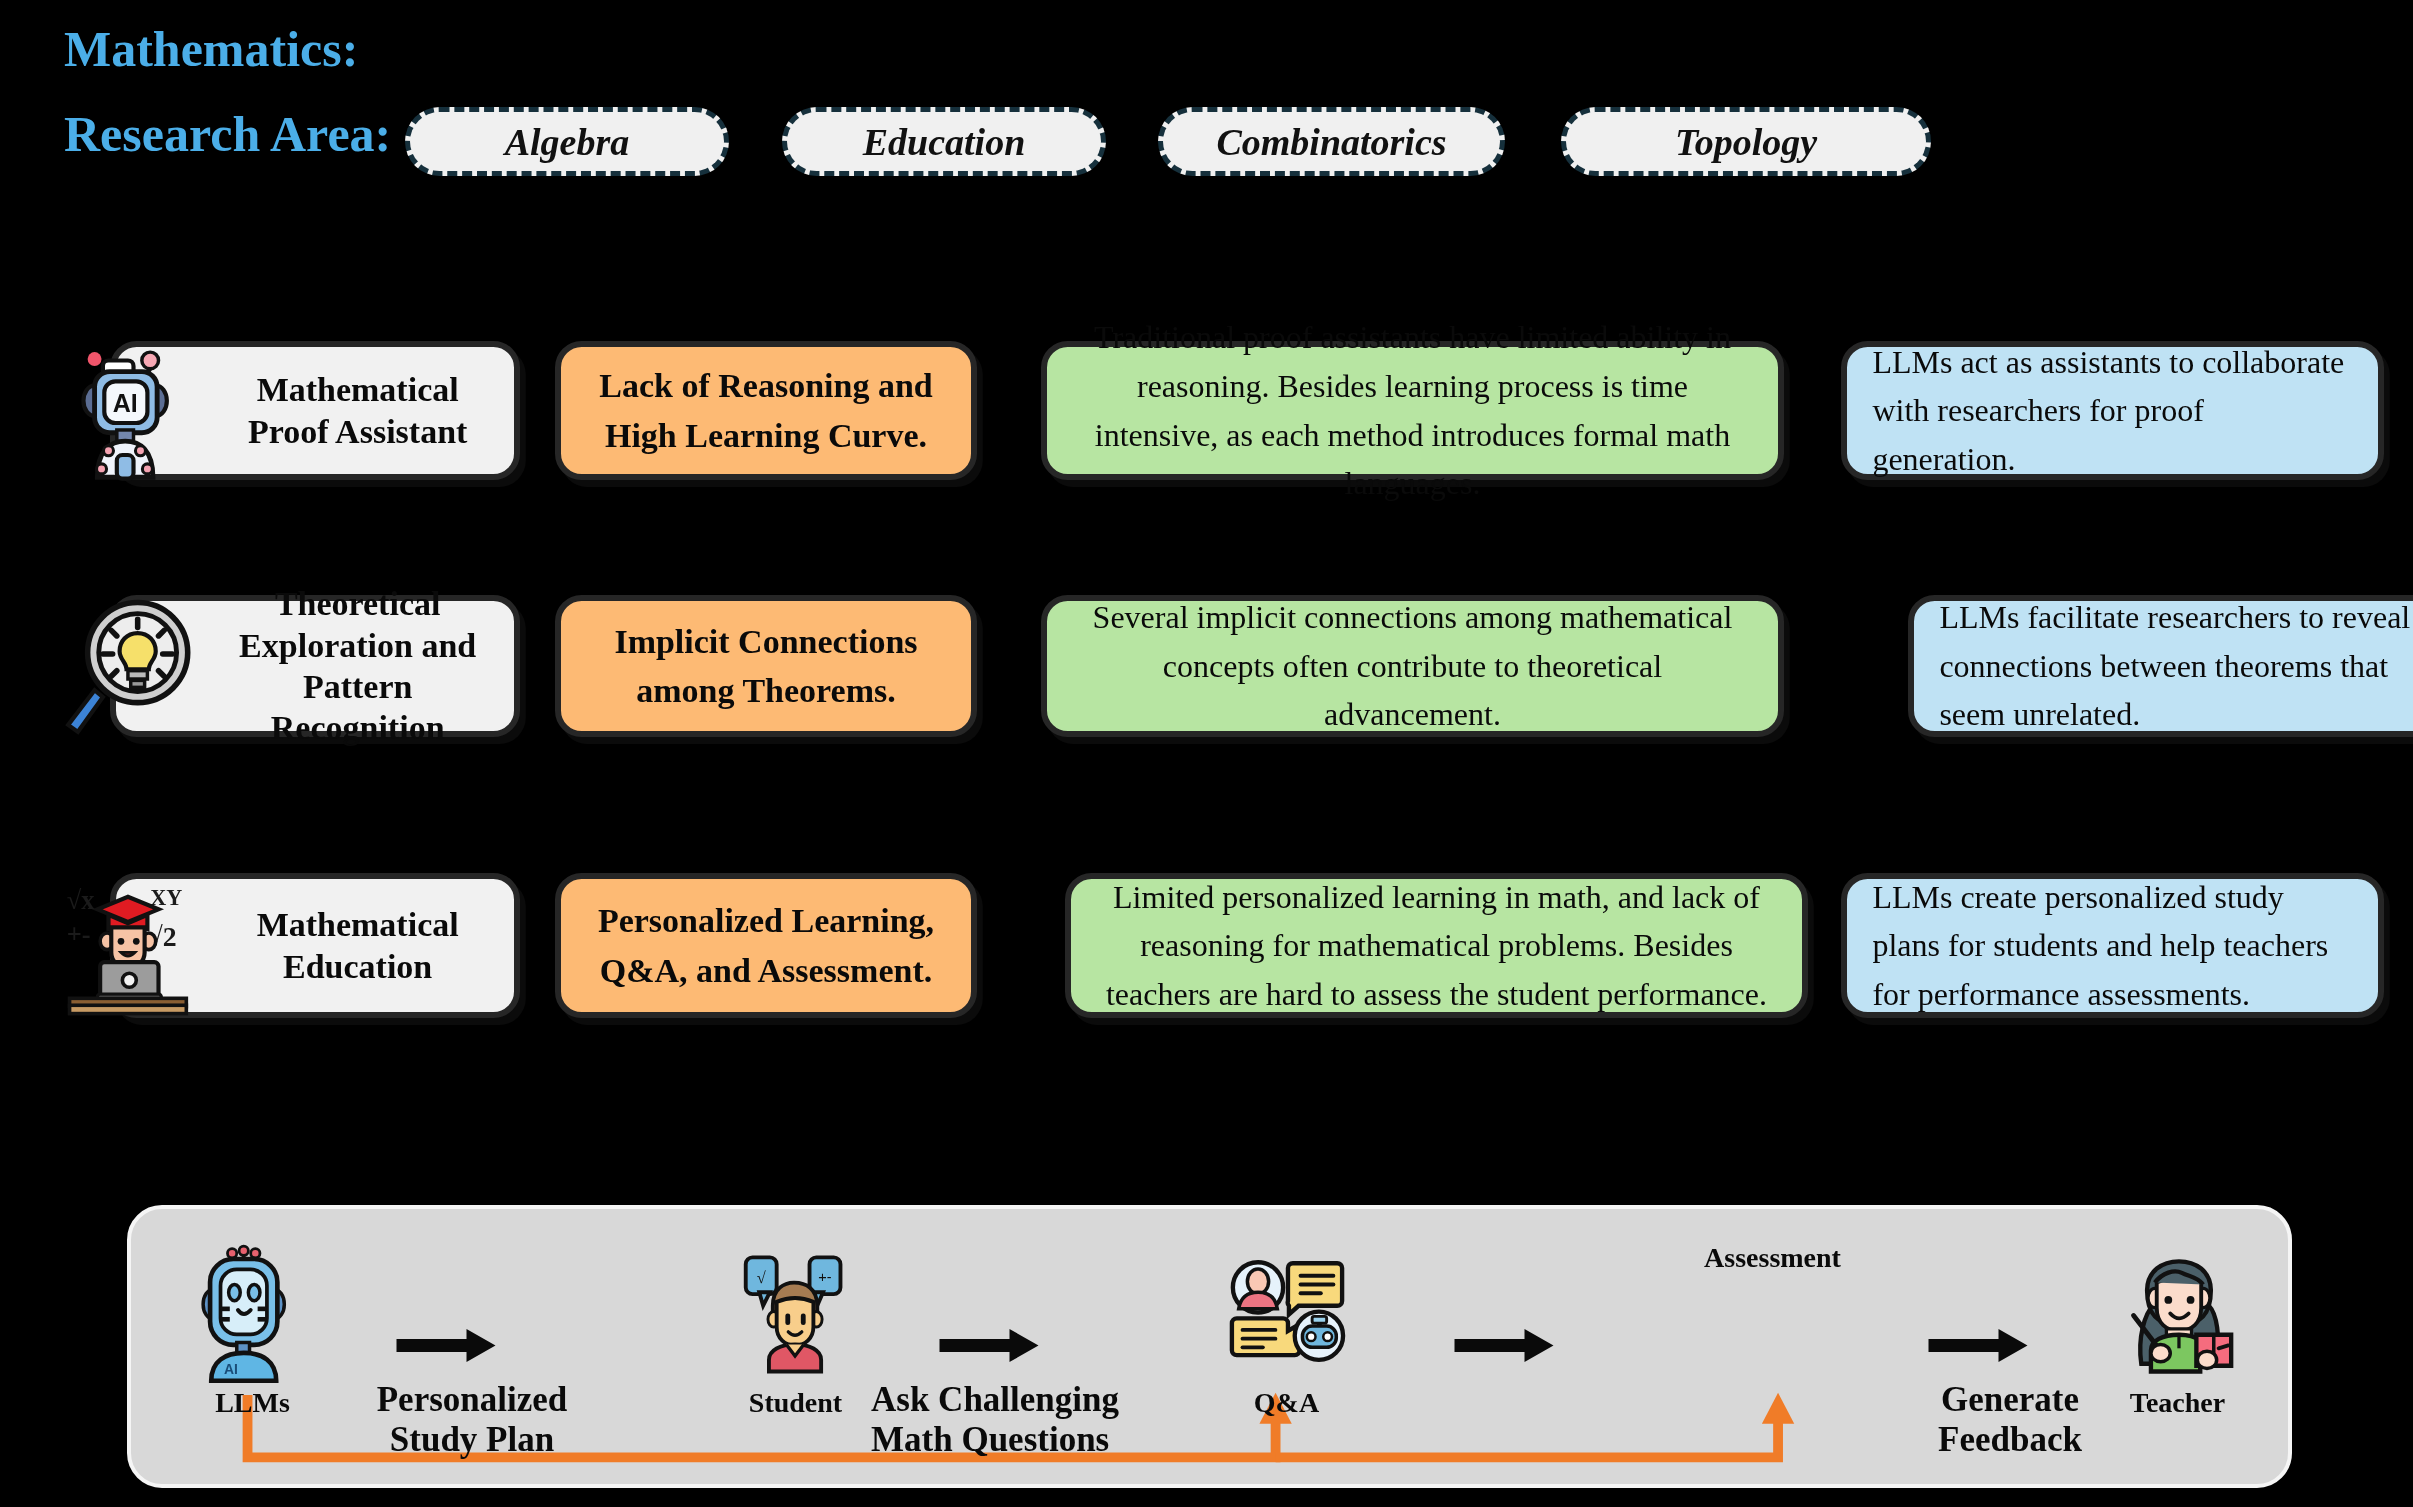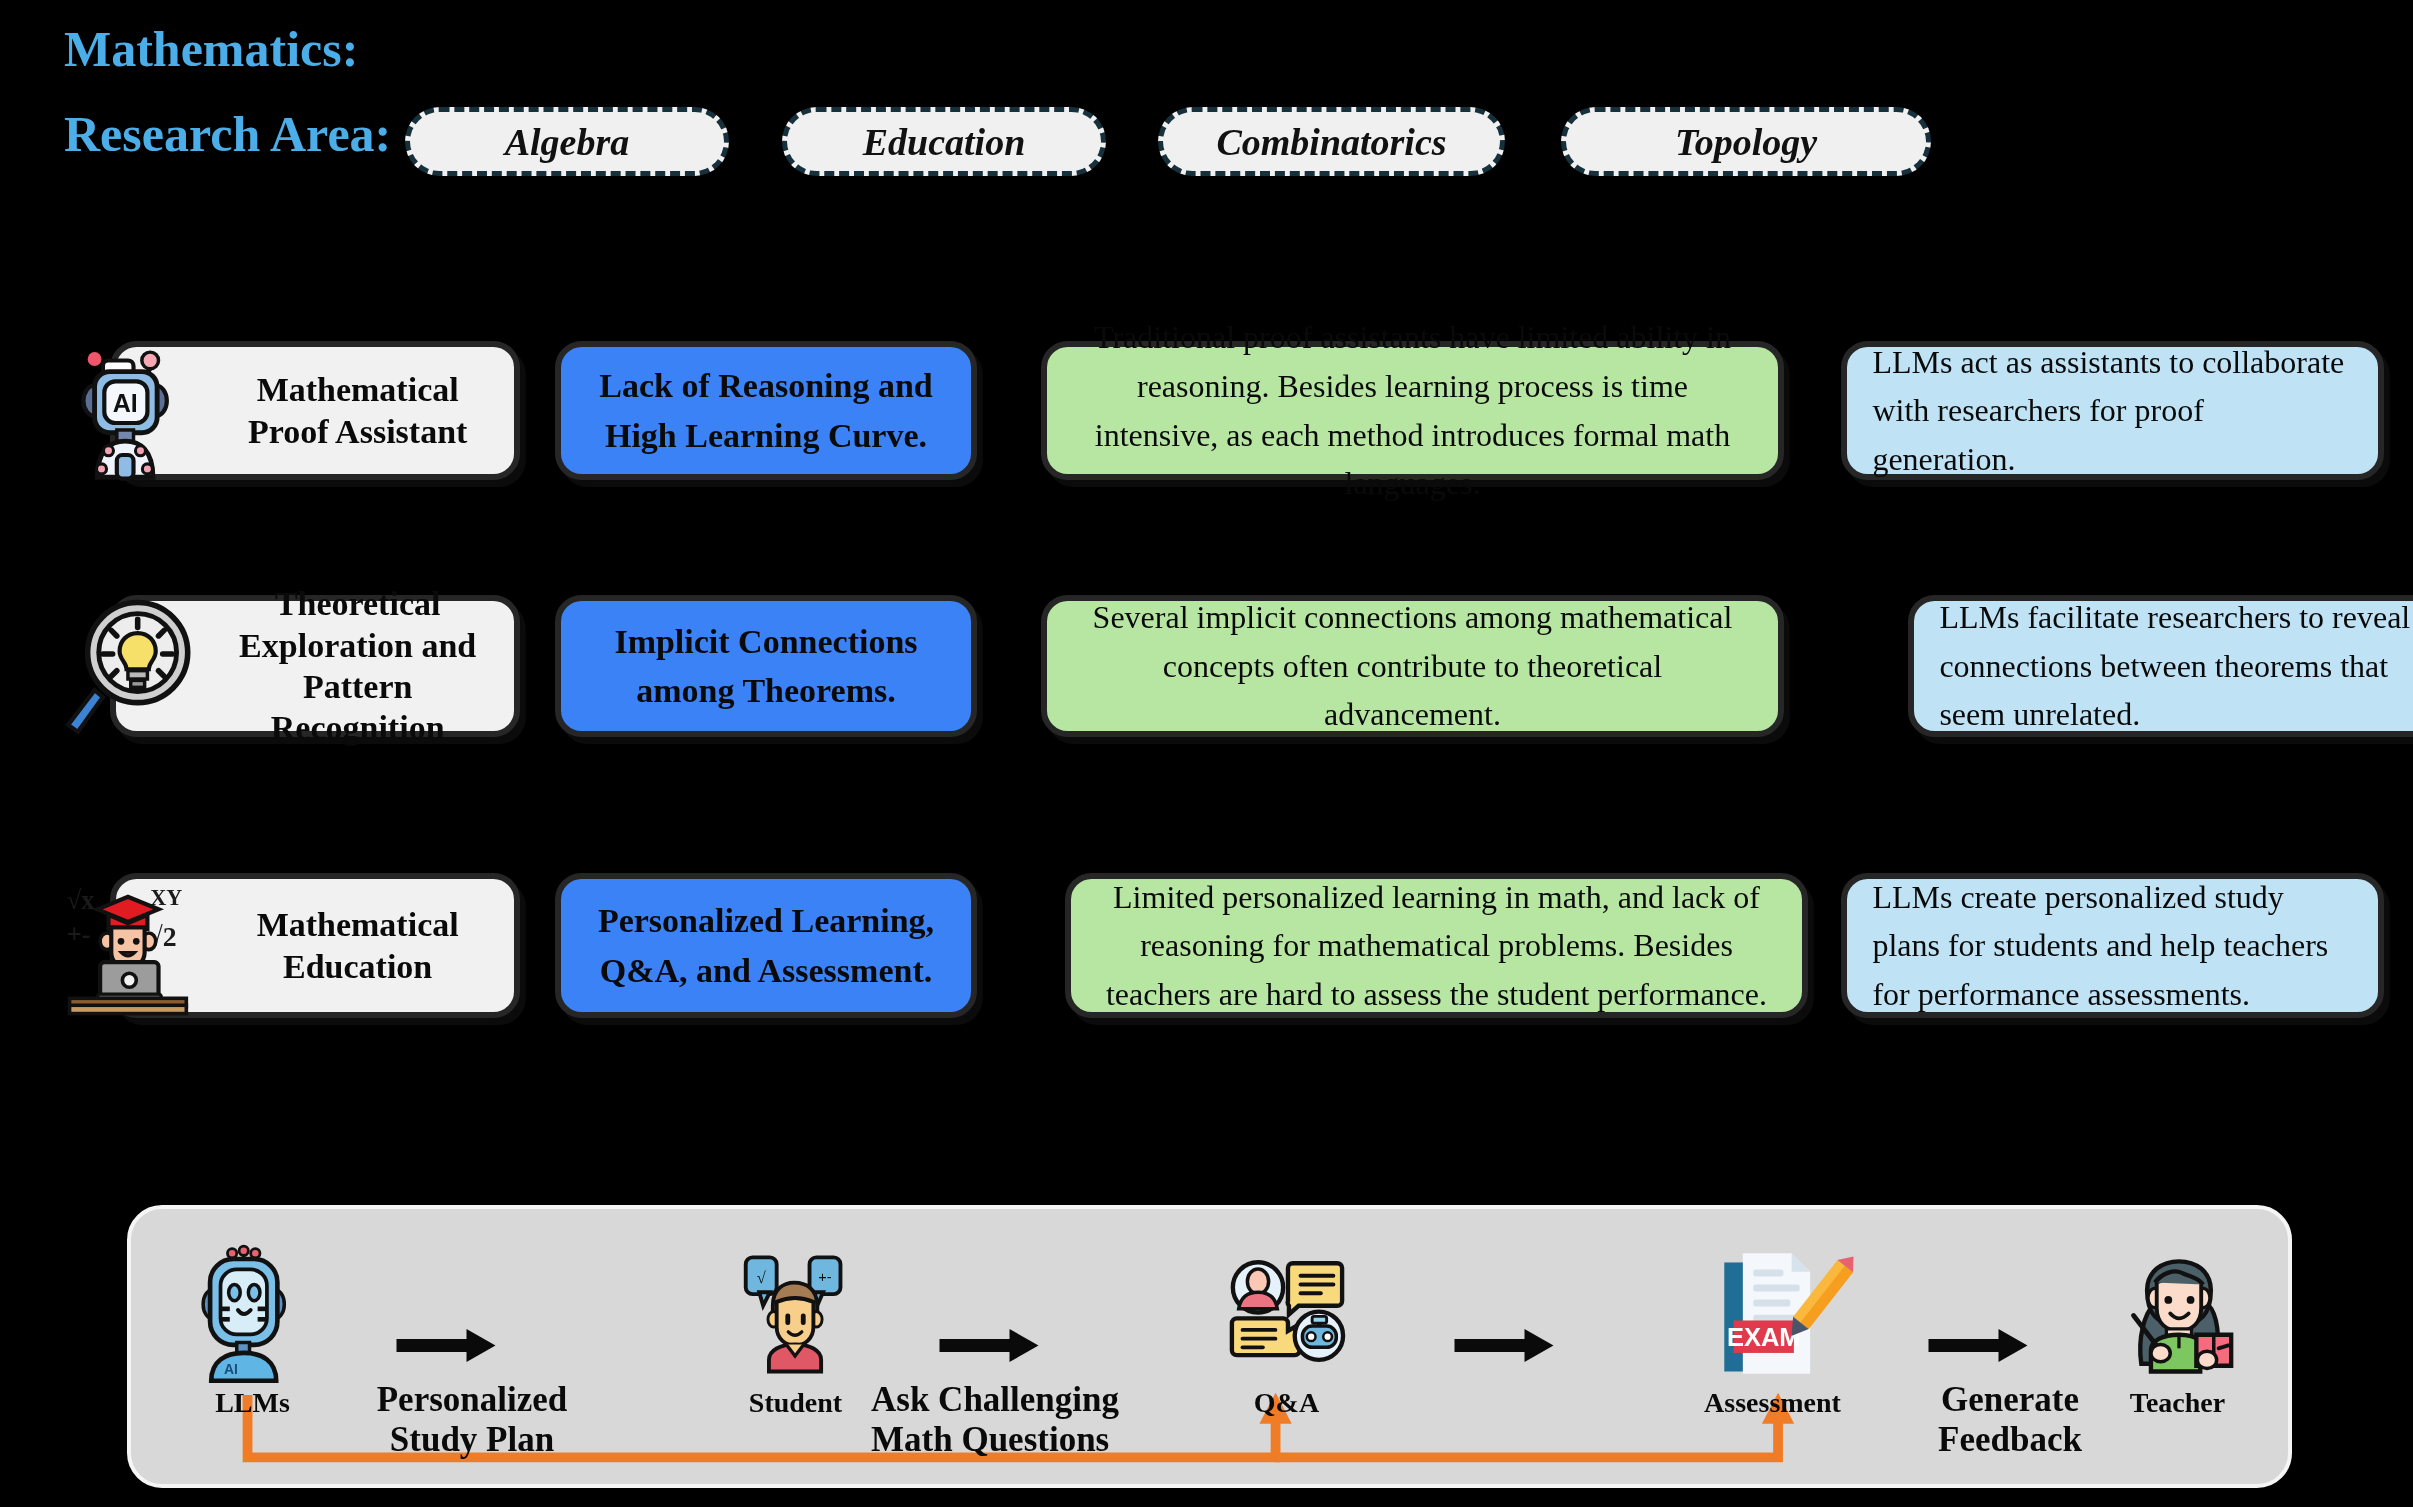--- a/index.html
+++ b/index.html
@@ -18,21 +18,21 @@
        display:flex;align-items:center;justify-content:center;
        font-style:italic;font-weight:bold;font-size:38px;color:#111;
        box-sizing:border-box;}
   .cell{position:absolute;box-sizing:border-box;
         border:6.4px solid #262626;border-radius:26.6px;
         box-shadow:5.8px 7px 0 rgba(20,20,20,.55);
         display:flex;align-items:center;}
   .c-title{background:#F1F1F1;justify-content:center;text-align:center;
            font-weight:bold;font-size:34px;line-height:1.22;color:#0a0a0a;
            padding-left:98px;padding-right:12.7px;}
-  .c-chal{background:#3b82f6;justify-content:center;text-align:center;
+  .c-chal{background:#fdba74;justify-content:center;text-align:center;
           font-weight:bold;font-size:34px;line-height:1.45;color:#0a0a0a;
           padding:0 19.7px;}
   .c-desc{background:#B7E5A2;justify-content:center;text-align:center;
           font-size:32px;line-height:1.52;color:#0a0a0a;padding:0 25.4px;}
   .c-llm{background:#BFE2F4;justify-content:center;text-align:left;
          font-size:32px;line-height:1.52;color:#0a0a0a;padding:0 25.4px;}
 
   .row-icon{position:absolute;width:139px;height:139px;z-index:5;}
 
   
@@ -244,41 +244,20 @@
  <rect x="86" y="58" width="15" height="7" rx="2" fill="#9BD3EE" stroke="#111" stroke-width="3"></rect>
  <rect x="91" y="64" width="5" height="5" fill="#111"></rect>
  <rect x="76" y="68" width="35" height="22" rx="10" fill="#6FB7DE" stroke="#111" stroke-width="3.6"></rect>
  <circle cx="85" cy="79" r="4.5" fill="#fff" stroke="#111" stroke-width="2.6"></circle>
  <circle cx="102" cy="79" r="4.5" fill="#fff" stroke="#111" stroke-width="2.6"></circle>
 </svg></div>
         </div>
         <div class="fl-label">Q&amp;A</div>
       </div>
       <div class="fl-node" style="left: 1555px; top: 32px;">
-        <div class="fl-icon">
-          <div style="width: 116px; height: 145px;"><svg viewBox="0 0 100 120" width="100%" height="100%">
- <rect x="8" y="16" width="62" height="94" fill="#1E6E96"></rect>
- <path d="M24 8 h42 l16 16 v88 h-58 Z" fill="#F4F8FC"></path>
- <path d="M66 8 v16 h16 Z" fill="#D6E2EC"></path>
- <g fill="#D6E0E8">
-  <rect x="33" y="22" width="26" height="6" rx="2"></rect>
-  <rect x="33" y="35" width="40" height="6" rx="2"></rect>
-  <rect x="33" y="48" width="32" height="6" rx="2"></rect>
-  <rect x="33" y="61" width="42" height="6" rx="2"></rect>
- </g>
- <rect x="16" y="66" width="52" height="28" fill="#E03B4C"></rect>
- <text x="42" y="88" font-size="22" font-weight="bold" text-anchor="middle" fill="#fff" font-family="Liberation Sans,sans-serif">EXAM</text>
- <g transform="rotate(38 86 52)">
-   <rect x="78" y="10" width="17" height="62" fill="#FAB83C"></rect>
-   <rect x="86" y="10" width="9" height="62" fill="#F59E1F"></rect>
-   <path d="M78 10 h17 l-8 -11 Z" fill="#E8616E"></path>
-   <path d="M78 72 h17 l-8 14 Z" fill="#4A5568"></path>
- </g>
-</svg></div>
-        </div>
         <div class="fl-label">Assessment</div>
       </div>
       <div class="fl-node" style="left: 1960px; top: 32px;">
         <div class="fl-icon">
           <div style="width: 116px; height: 145px;"><svg viewBox="0 0 120 120" width="100%" height="100%">
  <path d="M22 112 C18 84 26 60 34 52 L92 52 C100 60 104 84 100 112 Z" fill="#4B6069" stroke="#111" stroke-width="4.5"></path>
  <path d="M28 36 C28 16 44 6 61 6 C78 6 94 16 94 36 C94 58 86 72 61 72 C36 72 28 58 28 36 Z" fill="#4B6069" stroke="#111" stroke-width="4.5"></path>
  <ellipse cx="36" cy="44" rx="7" ry="10" fill="#FBDCCB" stroke="#111" stroke-width="3.4"></ellipse>
  <ellipse cx="86" cy="44" rx="7" ry="10" fill="#FBDCCB" stroke="#111" stroke-width="3.4"></ellipse>
  <path d="M38 28 L38 54 C38 70 48 78 61 78 C74 78 84 70 84 54 L84 28 Q61 18 38 28 Z" fill="#FBDCCB" stroke="#111" stroke-width="4"></path>

